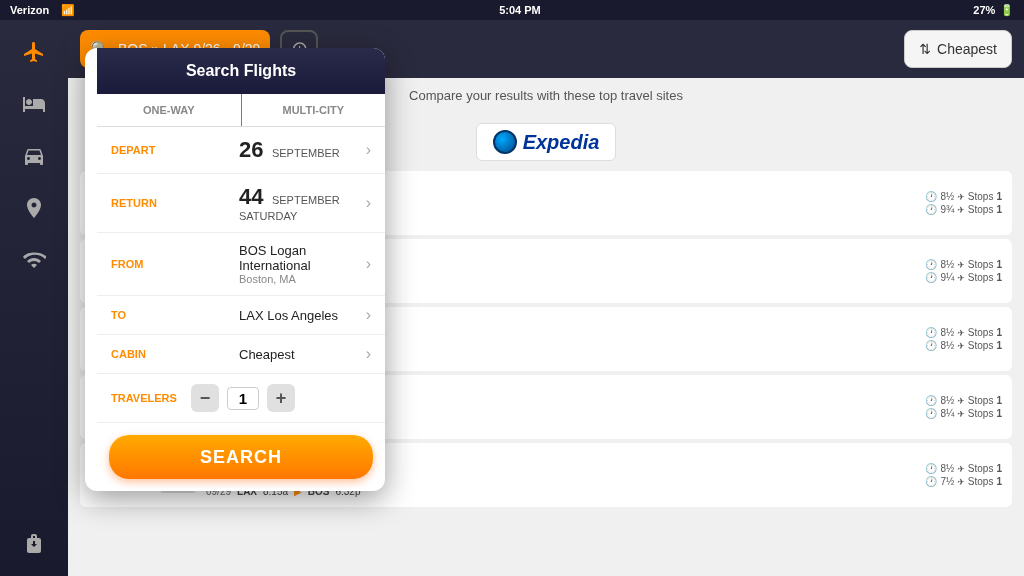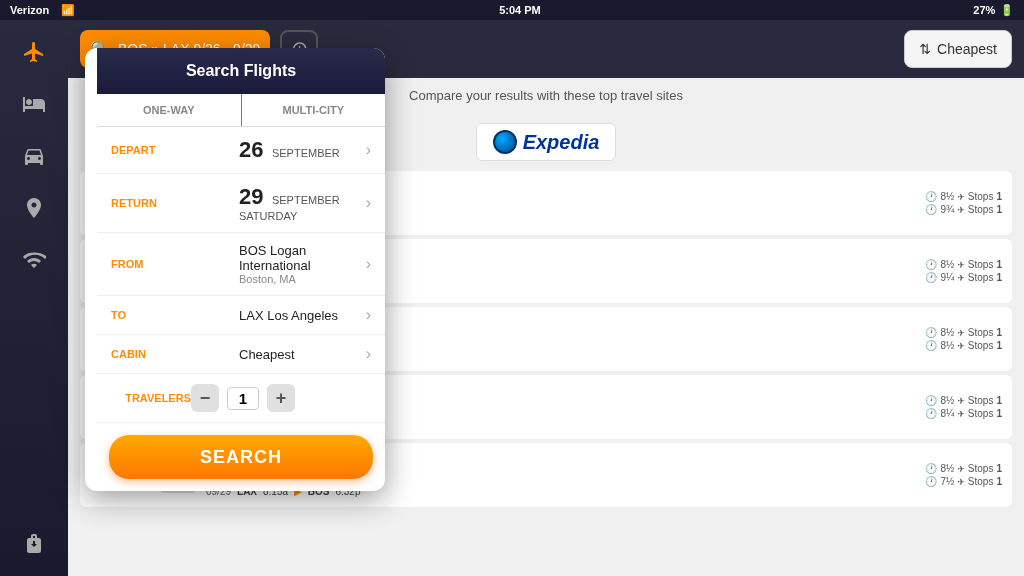--- a/index.html
+++ b/index.html
@@ -355,21 +355,20 @@
       align-items: center;
       padding: 10px 14px;
       border-bottom: 1px solid #eee;
     }
     .travelers-label {
       width: 80px;
       font-size: 11px;
       font-weight: bold;
       color: #ff8c00;
       text-transform: uppercase;
-      text-align: right;
     }
     .travelers-controls {
       display: flex;
       align-items: center;
       gap: 8px;
     }
     .stepper-btn {
       width: 28px;
       height: 28px;
       border-radius: 6px;
@@ -752,21 +751,21 @@
         <span class="form-date-day">26</span>
         <span class="form-date-month">SEPTEMBER</span>
       </div>
       <span class="form-chevron">›</span>
     </div>
 
     
     <div class="form-row">
       <div class="form-label">RETURN</div>
       <div class="form-value">
-        <span class="form-date-day">29</span>
+        <span class="form-date-day">44</span>
         <span class="form-date-month">SEPTEMBER</span>
         <span class="form-date-dow">SATURDAY</span>
       </div>
       <span class="form-chevron">›</span>
     </div>
 
     
     <div class="form-row">
       <div class="form-label">FROM</div>
       <div class="form-value">

